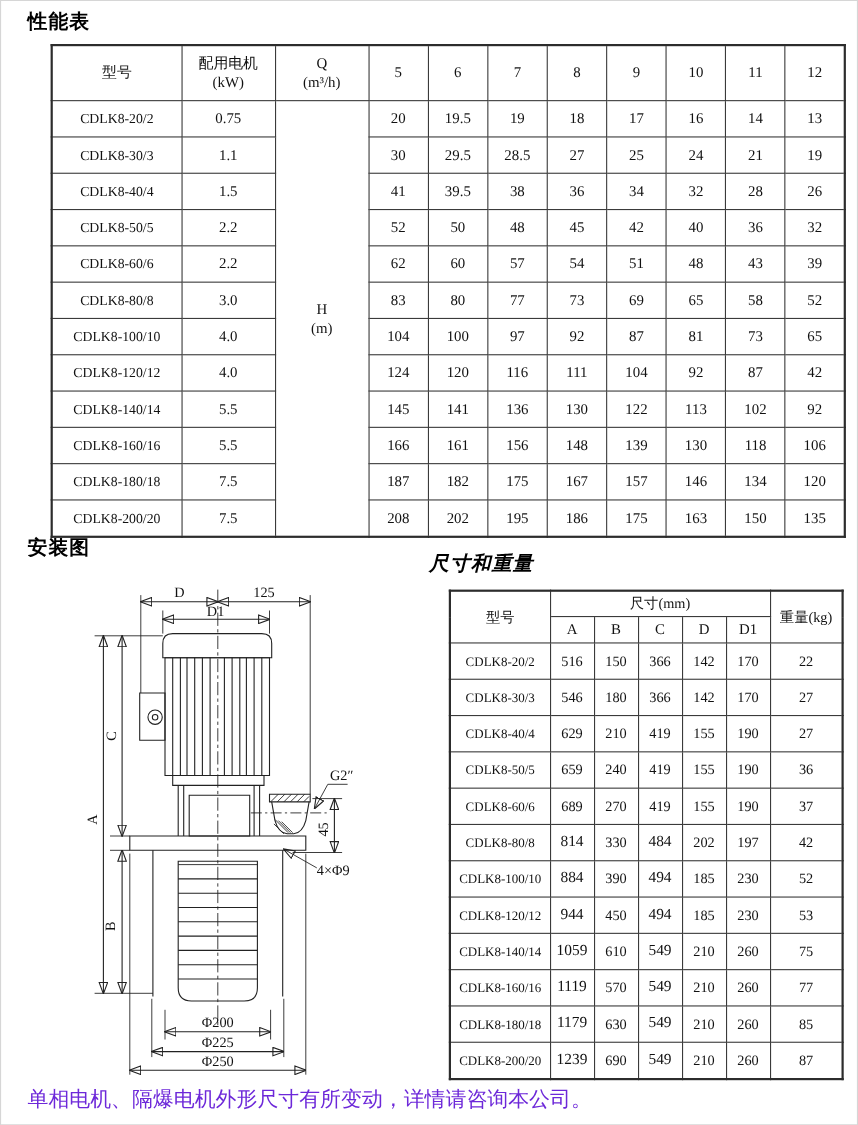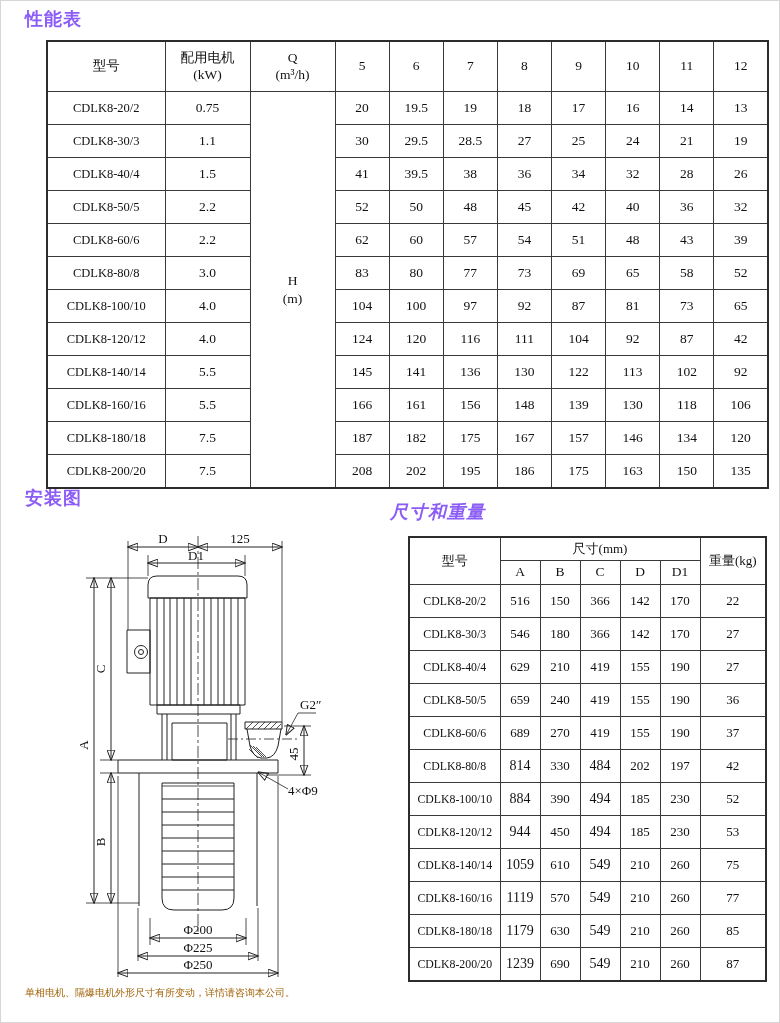--- a/index.html
+++ b/index.html
@@ -3,21 +3,21 @@
 <meta charset="utf-8">
 <style>
   html,body{margin:0;padding:0;}
   body{
     width:780px;height:1023px;position:relative;background:#ffffff;
     font-family:"Liberation Serif","DejaVu Serif",serif;color:#111;
     box-shadow:inset 0 0 0 1px #d6d6d6;overflow:hidden;
   }
   .heading{
     position:absolute;font-family:"Liberation Sans","DejaVu Sans",sans-serif;
-    font-weight:bold;font-size:18px;color:#8b5cf6;letter-spacing:1px;white-space:nowrap;
+    font-weight:bold;font-size:18px;color:#000000;letter-spacing:1px;white-space:nowrap;
   }
   #perf-title{left:25px;top:7px;}
   #install-title{left:25px;top:486px;}
   #dim-title{left:390px;top:500px;font-style:italic;}
 
   table{border-collapse:collapse;table-layout:fixed;position:absolute;background:#fff;margin-left:16px;}
   th,td{border:1px solid #3a3a3a;text-align:center;vertical-align:middle;padding:0;
         font-weight:normal;color:#111;overflow:hidden;}
 
   #perf-table{left:30px;top:40px;width:723px;border:2px solid #2c2c2c;}
@@ -27,21 +27,21 @@
   #perf-table td.hcell{font-size:13.5px;line-height:1.3;}
 
   #dim-table{left:392px;top:536px;width:357px;border:2px solid #2c2c2c;}
   #dim-table th{font-size:13px;line-height:1.1;}
   #dim-table tr.h1 th{height:22px;}
   #dim-table tr.h2 th{height:23px;font-size:13.5px;}
   #dim-table td{height:32px;font-size:13px;}
   #dim-table td.model{font-size:11.8px;}
   #dim-table td.sf{font-family:Liberation Serif, serif;font-size:14px;}
 
-  .note{position:absolute;left:25px;top:986px;font-size:10px;color:#a16207;white-space:nowrap;}
+  .note{position:absolute;left:25px;top:986px;font-size:19px;color:#6d28d9;white-space:nowrap;}
 
   #diagram{position:absolute;left:20px;top:533px;}
   #diagram line,#diagram path,#diagram rect,#diagram circle{
     stroke:#222;stroke-width:1;fill:none;vector-effect:non-scaling-stroke;}
   #diagram text{stroke:none;fill:#111;font-family:"Liberation Serif","DejaVu Serif",serif;font-size:13px;}
   .thin{stroke-width:0.8 !important;}
 </style>
 </head>
 <body>
 

